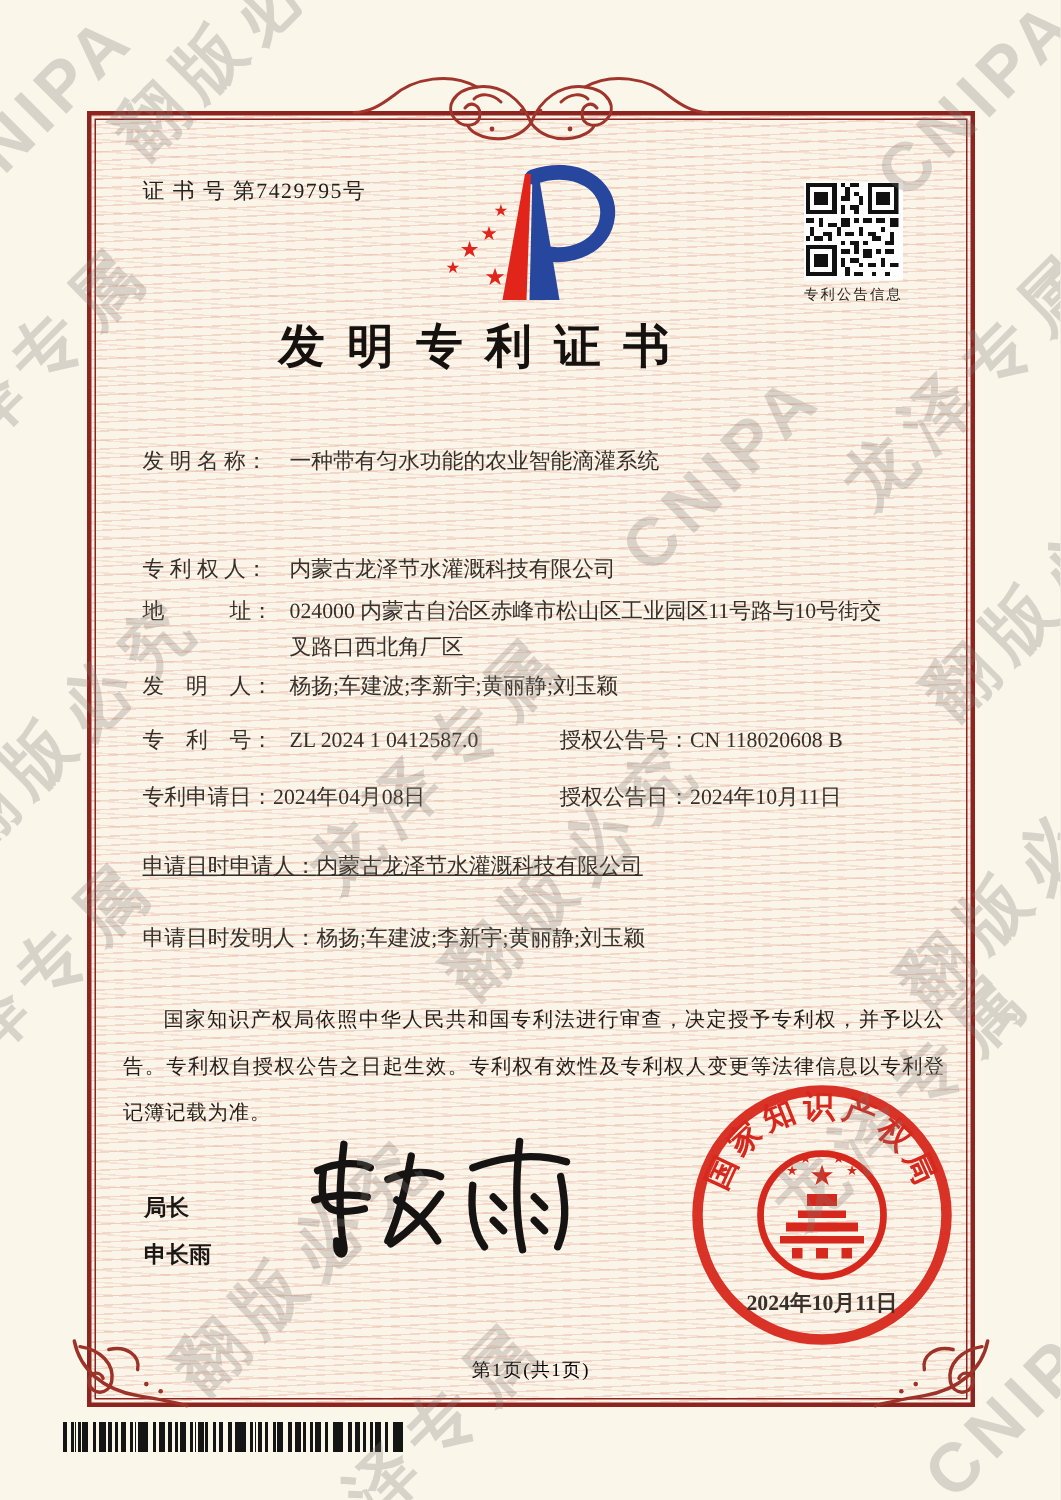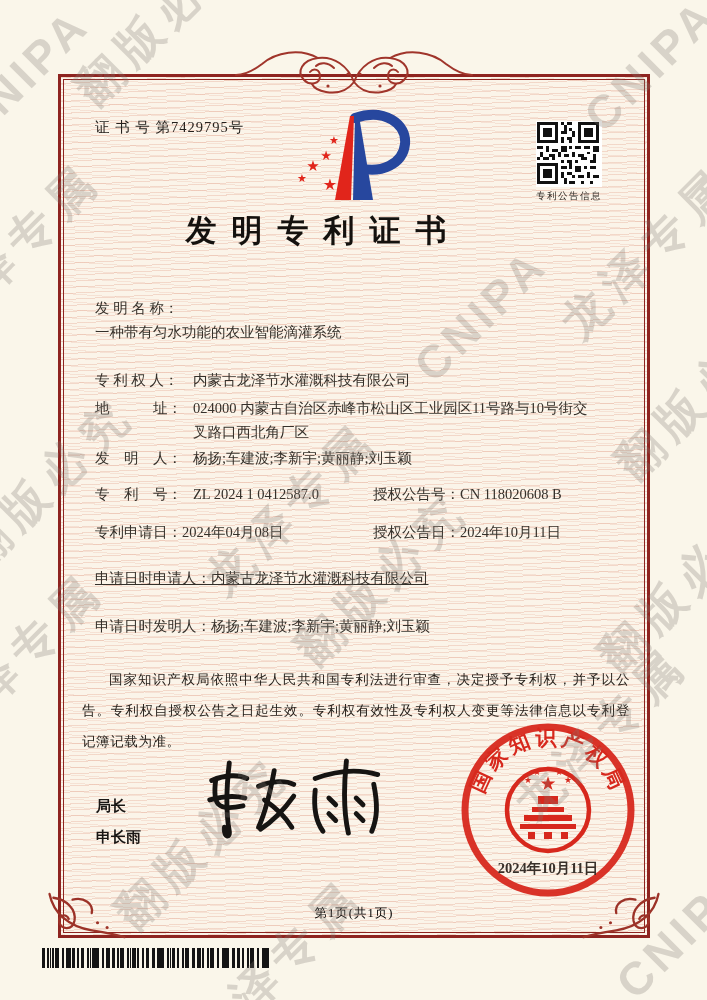--- a/index.html
+++ b/index.html
@@ -37,21 +37,21 @@
   .qr-wrap{position:absolute;left:536px;top:121px;width:64px;height:64px;background:#fff;padding:1px;}
   .qr-caption{position:absolute;left:521px;top:190px;width:96px;text-align:center;
               font-size:9.5px;letter-spacing:1.5px;color:#2a2520;}
   .title{position:absolute;left:58px;top:210px;width:516px;text-align:center;
          font-size:31px;font-weight:bold;letter-spacing:15px;color:#14110e;text-indent:15px;}
   .fields{position:absolute;left:95px;top:288px;width:525px;font-size:14.5px;color:#35302a;}
   .frow{position:absolute;left:0;display:flex;align-items:flex-start;line-height:24px;width:525px;}
   .frow .f-label{flex:0 0 auto;white-space:pre;}
   .frow .f-val{flex:1 1 auto;}
   .minw .f-label{min-width:98px;}
-  .r0{top:8px;flex-direction:column;} .r1{top:80px;} .r2{top:108px;} .r3{top:158px;}
+  .r0{top:8px;} .r1{top:80px;} .r2{top:108px;} .r3{top:158px;}
   .r45{top:194px;} .r67{top:232px;} .r8{top:278px;text-decoration:underline;} .r9{top:326px;}
   .half-l{position:absolute;left:0;display:flex;white-space:nowrap;}
   .half-r{position:absolute;left:278px;display:flex;white-space:nowrap;}
   .r2 .f-val{max-width:400px;}
   .statement{position:absolute;left:82px;top:664px;width:548px;font-size:13.5px;line-height:2.3;
              letter-spacing:.6px;text-align:justify;text-indent:2em;color:#221d18;}
   .director{position:absolute;left:96px;top:790px;font-family:"Liberation Sans","DejaVu Sans",sans-serif;
             font-weight:bold;font-size:15px;color:#1a1715;line-height:31px;}
   .signature{position:absolute;left:200px;top:748px;width:205px;height:100px;}
   .seal{position:absolute;left:458px;top:720px;width:180px;height:180px;}

